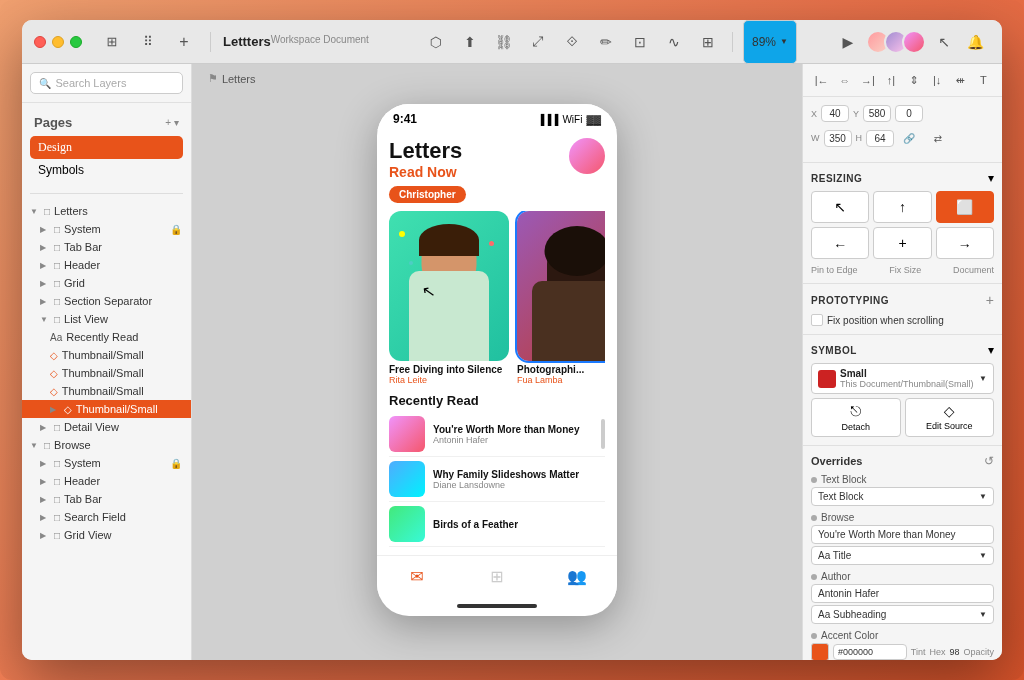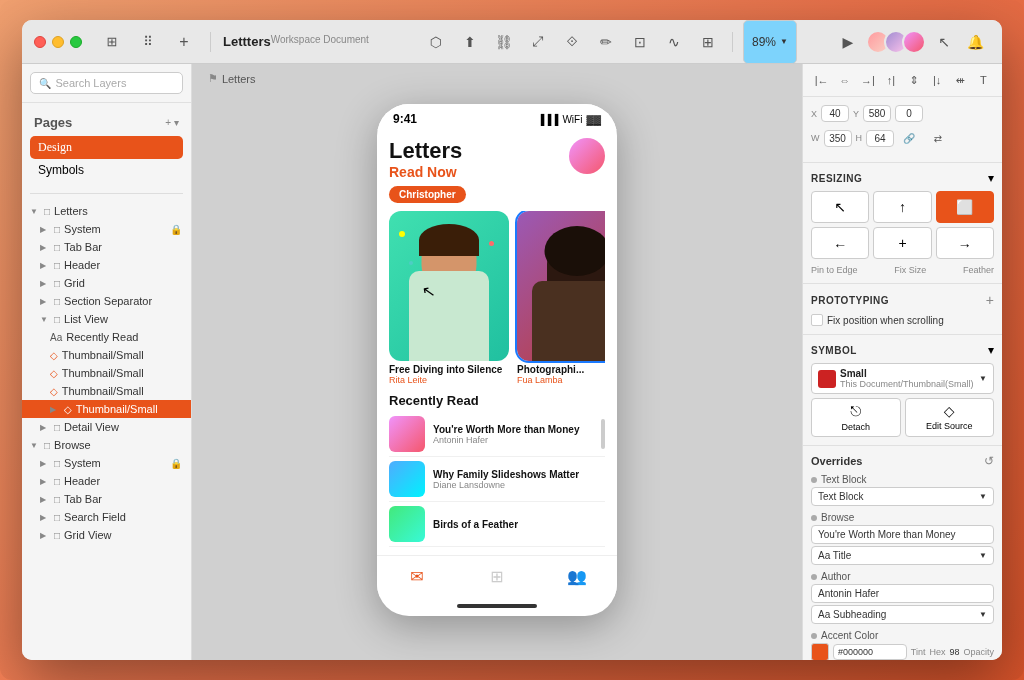--- a/index.html
+++ b/index.html
@@ -78,21 +78,21 @@
       width: 28px; height: 28px;
       display: flex; align-items: center; justify-content: center;
       border-radius: 5px;
       font-size: 14px;
       color: #555;
       cursor: pointer;
     }
     .zoom-control {
       display: flex;
       align-items: center;
-      background: #7dd3fc;
+      background: #0ea5e9;
       border: 1px solid #ccc;
       border-radius: 5px;
       padding: 14px 8px;
       font-size: 12px;
       color: #333;
       gap: 4px;
       cursor: pointer;
     }
     .toolbar-right {
       display: flex;
@@ -881,21 +881,21 @@
           <div class="resize-btn">↖</div>
           <div class="resize-btn">↑</div>
           <div class="resize-btn active" style="background:#e8531a; color:white; border-color:#e8531a;">⬜</div>
           <div class="resize-btn">←</div>
           <div class="resize-btn">+</div>
           <div class="resize-btn">→</div>
         </div>
         <div style="display:flex; gap:8px; justify-content:space-between;">
           <span class="resize-label">Pin to Edge</span>
           <span class="resize-label">Fix Size</span>
-          <span class="resize-label">Feather</span>
+          <span class="resize-label">Document</span>
         </div>
       </div>
 
       <div class="panel-section">
         <div class="panel-section-header">
           <span class="panel-section-title">PROTOTYPING</span>
           <span style="font-size:14px; cursor:pointer; color:#888;">+</span>
         </div>
         <div style="display:flex; align-items:center; gap:4px;">
           <div style="width:12px; height:12px; border:1px solid #ccc; border-radius:2px; background:white;"></div>

